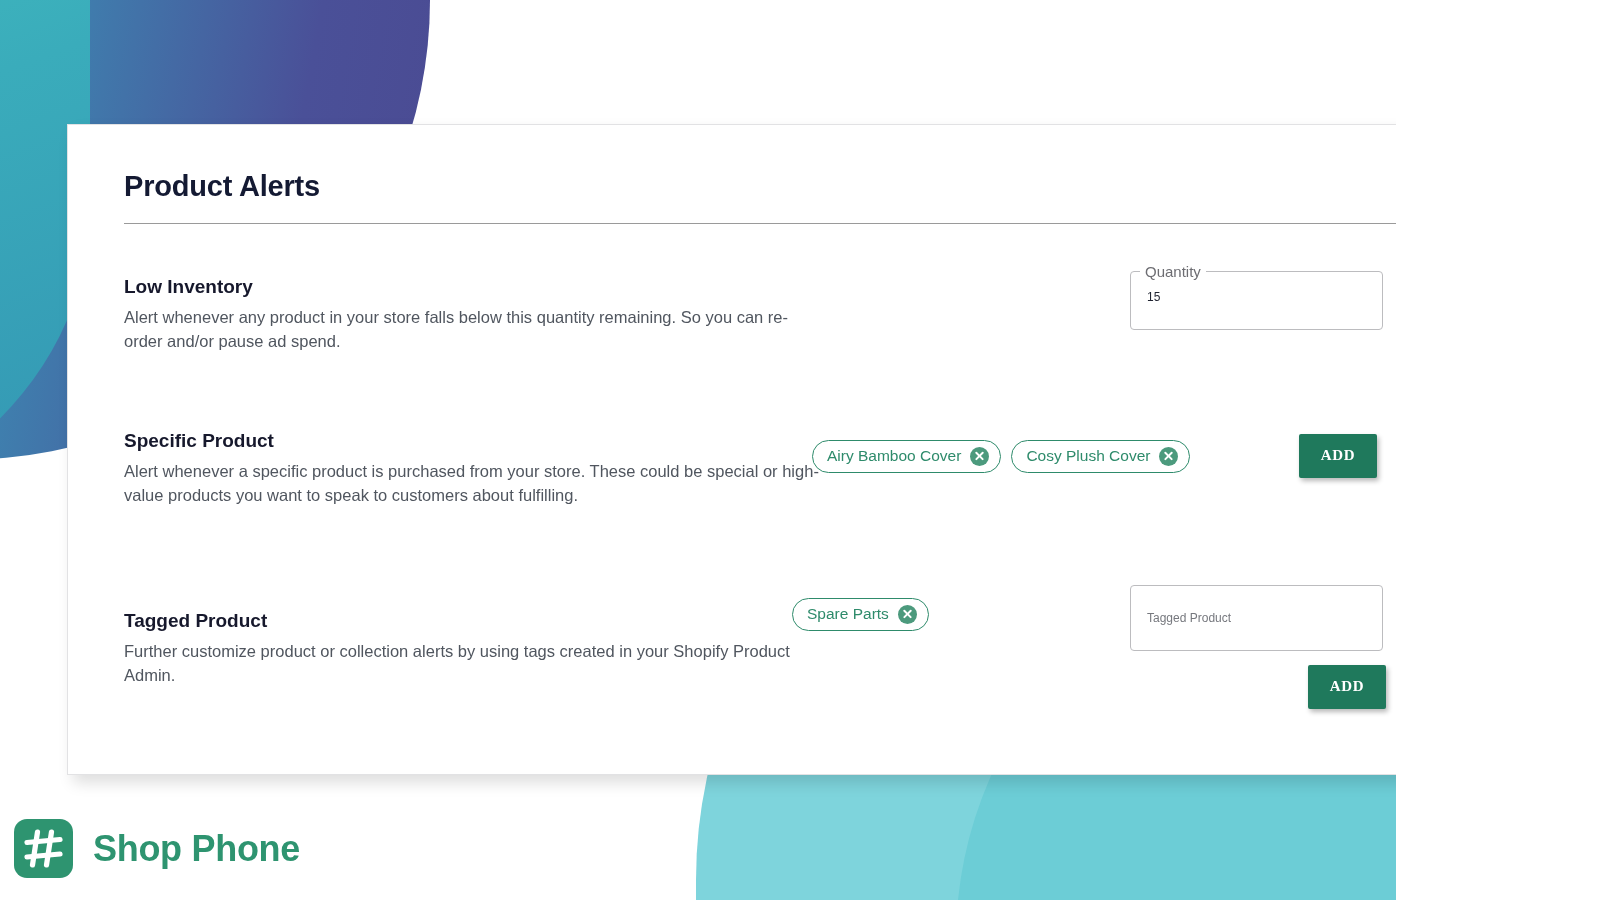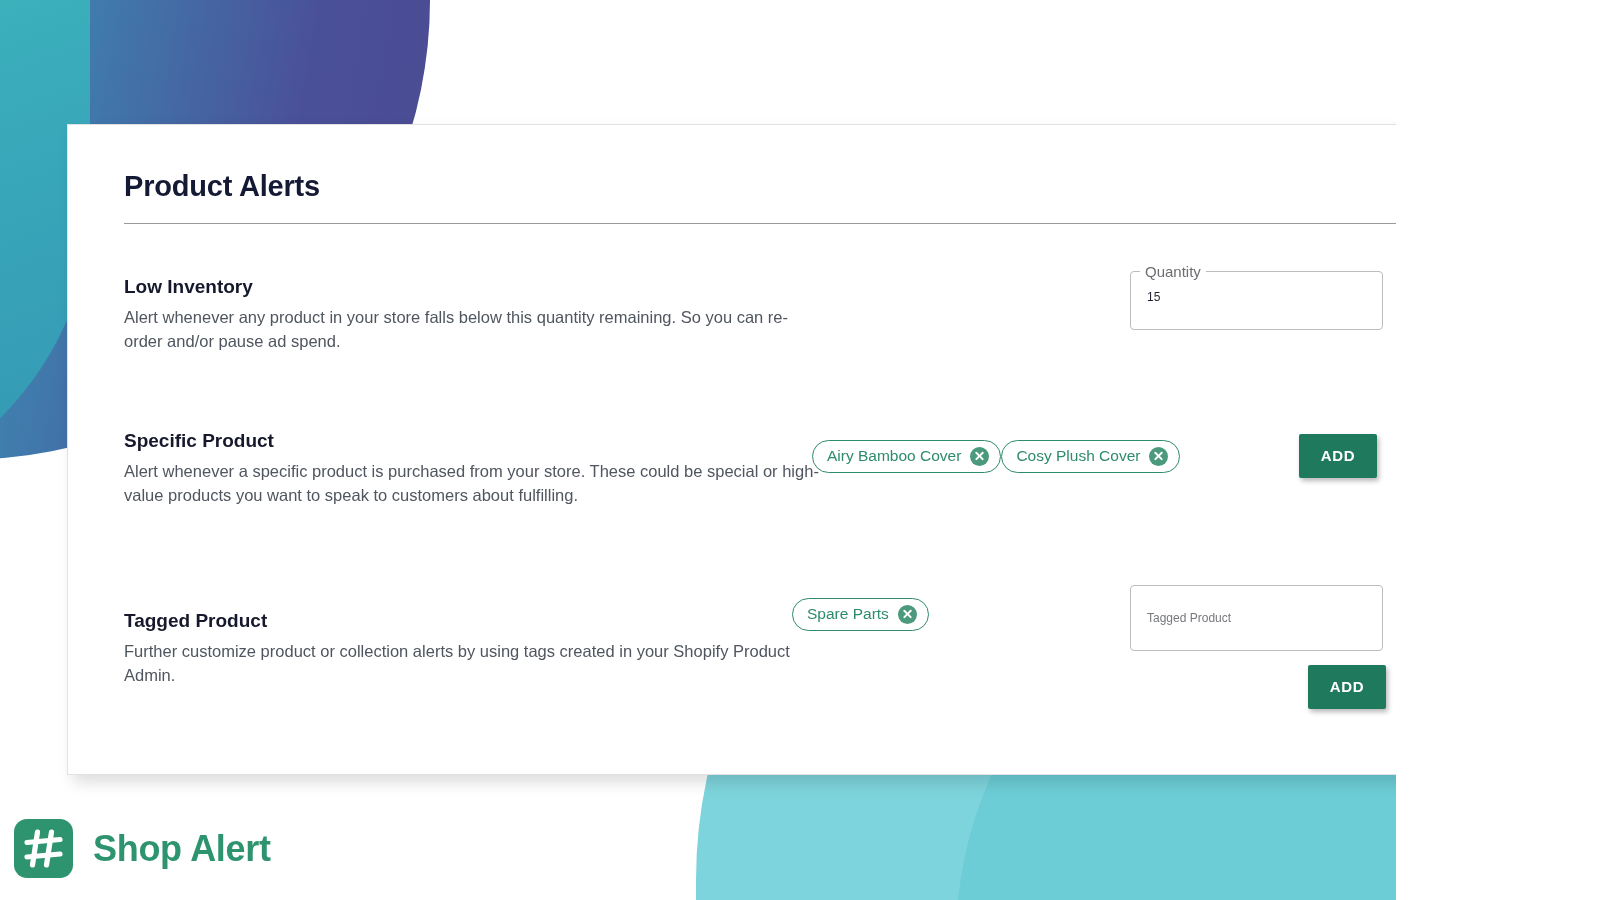--- a/index.html
+++ b/index.html
@@ -117,20 +117,21 @@
     font-size: 16.5px;
     color: #50565f;
     line-height: 1.48;
     margin: 0;
   }
 
   
   .chips {
     position: absolute;
     display: flex;
+    gap: 10px;
     align-items: center;
   }
   .chip {
     display: inline-flex;
     align-items: center;
     gap: 9px;
     height: 33px;
     padding: 0 11px 0 14px;
     border: 1px solid #2e8b6b;
     border-radius: 17px;
@@ -197,21 +198,21 @@
 
   
   .btn-add {
     position: absolute;
     width: 78px;
     height: 44px;
     background: #1f795c;
     color: #ffffff;
     border: 0;
     border-radius: 2px;
-    font-family: Liberation Sans, sans-serif;
+    font-family: Liberation Serif, serif;
     font-size: 15px;
     font-weight: bold;
     letter-spacing: 0.6px;
     cursor: pointer;
     box-shadow: 2px 3px 5px rgba(0,0,0,0.28);
   }
 
   
   .switch {
     position: absolute;
@@ -356,16 +357,16 @@
     <div class="brand-logo">
       <svg width="41" height="41" viewBox="0 0 41 41">
         <g stroke="#ffffff" stroke-width="5.2" stroke-linecap="round">
           <line x1="14.5" y1="4" x2="9.5" y2="37"></line>
           <line x1="28.5" y1="4" x2="23.5" y2="37"></line>
           <line x1="4" y1="14.5" x2="37" y2="11.5"></line>
           <line x1="4" y1="29" x2="37" y2="26"></line>
         </g>
       </svg>
     </div>
-    <div class="brand-name">Shop Alert</div>
+    <div class="brand-name">Shop Phone</div>
   </div>
 
 </div>
 
 </body></html>

